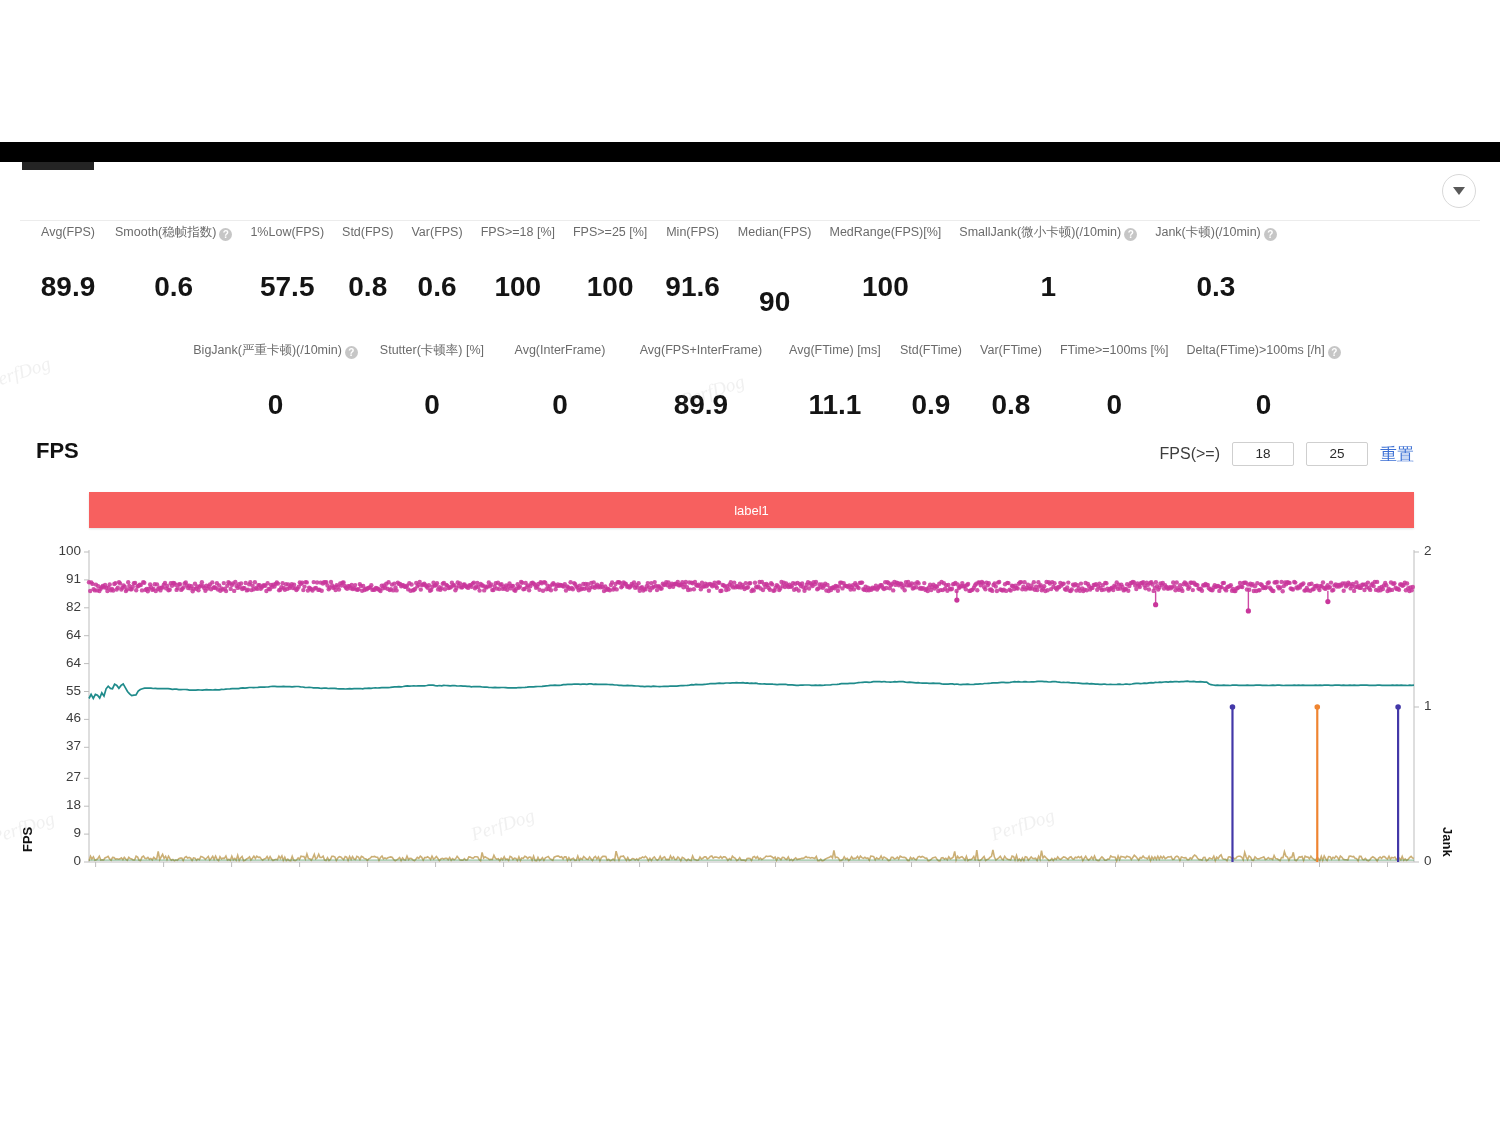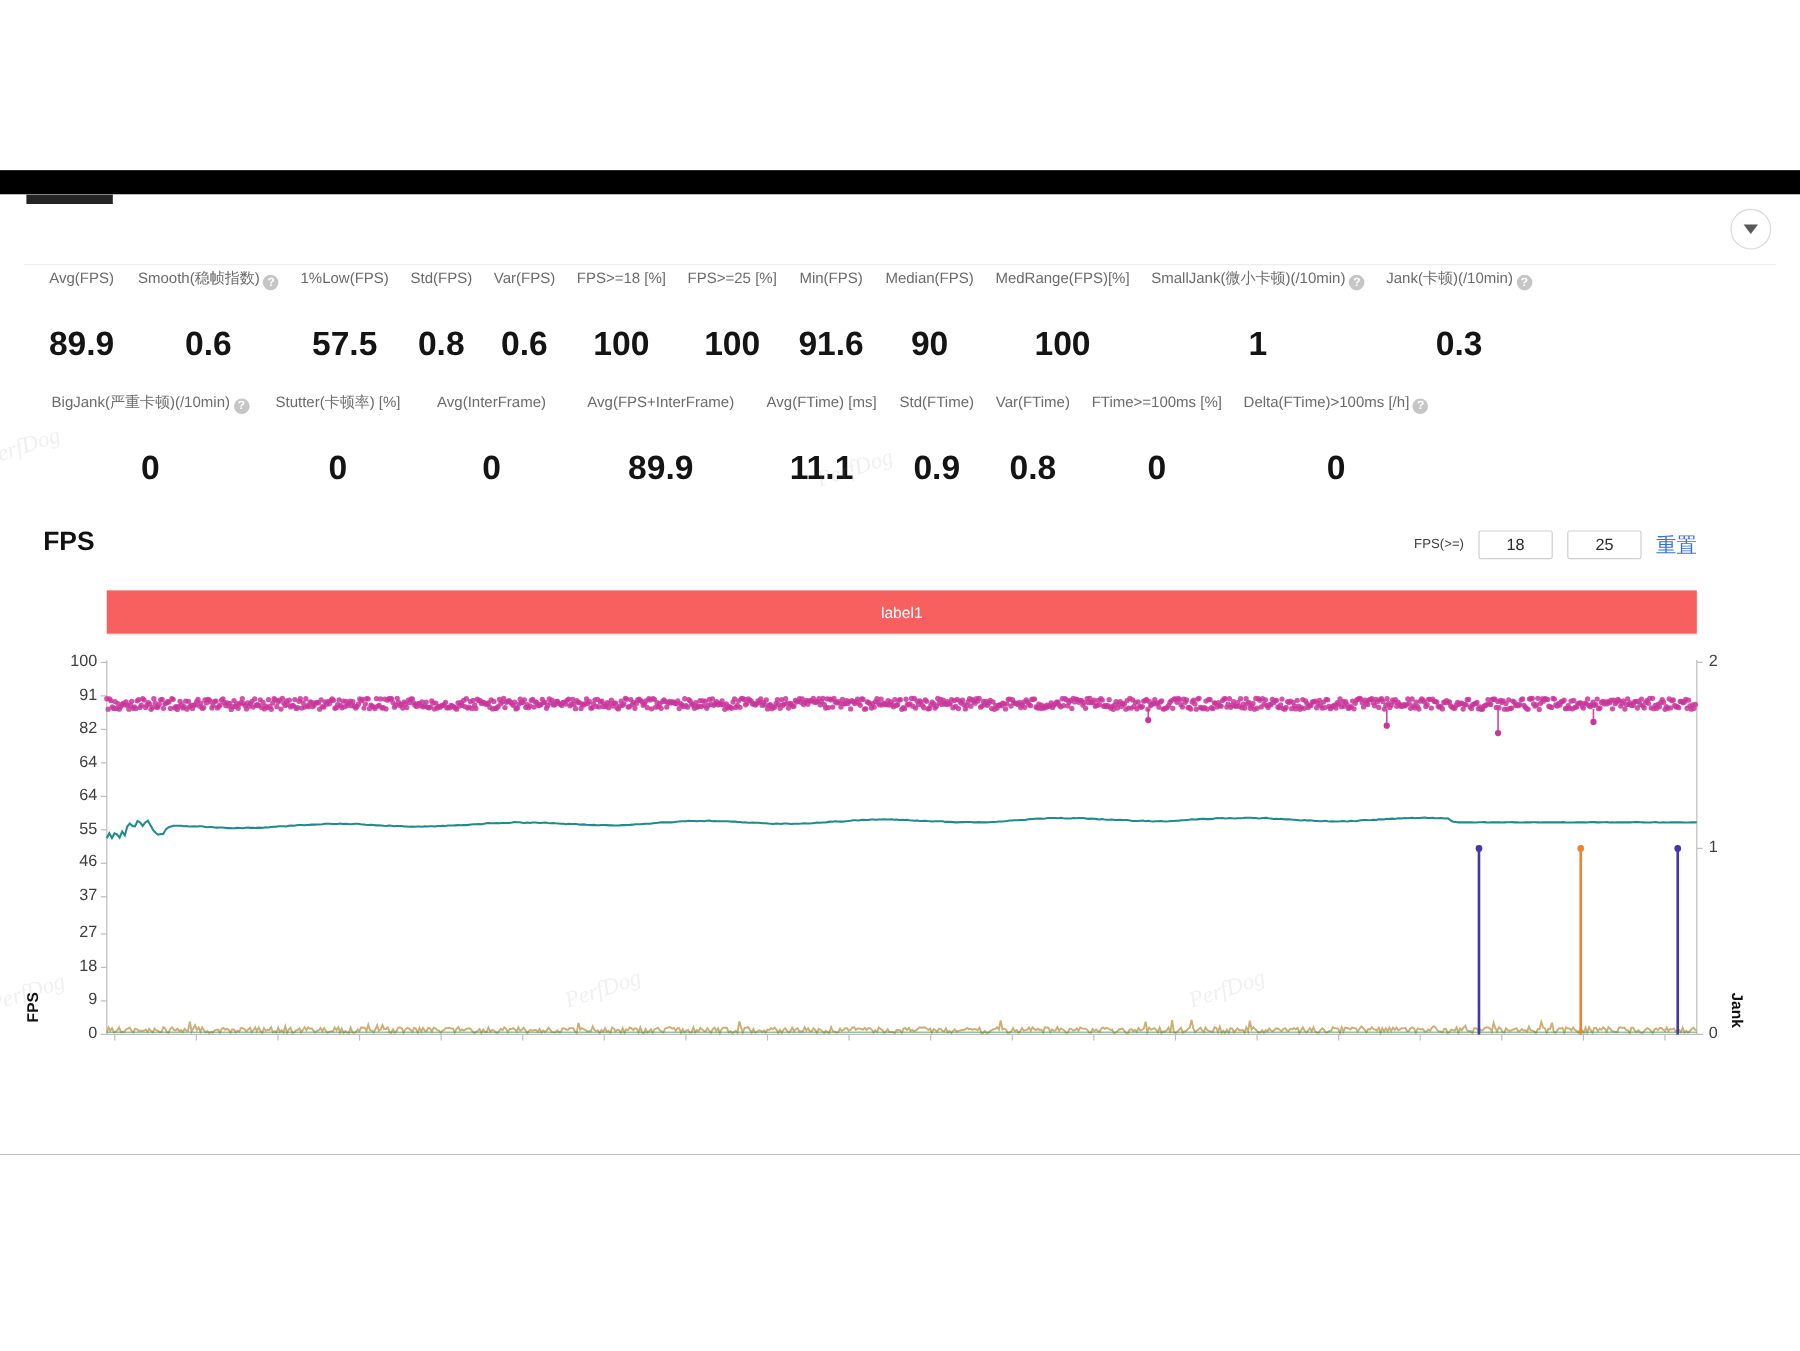--- a/index.html
+++ b/index.html
@@ -48,21 +48,21 @@
   .qmark {
     display:inline-block; width:13px; height:13px; border-radius:50%;
     background:#c6c6c6; color:#fff; font-size:10px; line-height:13px; text-align:center;
     margin-left:3px; vertical-align:-2px; font-weight:bold;
   }
 
   
   .fps-head { position:absolute; left:0; top:272px; width:1500px; height:44px; }
   .fps-title { position:absolute; left:36px; top:4px; font-size:22px; font-weight:bold; color:#111; }
   .fps-ctrl { position:absolute; right:86px; top:8px; display:flex; align-items:center; gap:12px; }
-  .fps-ctrl-label { font-size:11px; color:#3d3d3d; }
+  .fps-ctrl-label { font-size:16px; color:#3d3d3d; }
   .numbox {
     width:62px; height:24px; border:1px solid #cfcfcf; border-radius:2px; background:#fff;
     font-size:13.5px; color:#2b2b2b; text-align:center; line-height:22px;
   }
   .reset-link { font-size:17px; color:#3b6fd4; cursor:pointer; }
 
   
   .label-bar {
     position:absolute; left:89px; top:330px; width:1325px; height:36px;
     background:#f7605f; display:flex; align-items:center; justify-content:center;
@@ -148,21 +148,21 @@
             <span>FPS&gt;=25 [%]</span>
           </div>
           <div class="metric-value">100</div>
         </div>
         <div class="metric" style="min-width: 70px;">
           <div class="metric-label">
             <span>Min(FPS)</span>
           </div>
           <div class="metric-value">91.6</div>
         </div>
-        <div class="metric" style="min-width: 86px;">
+        <div class="metric" style="min-width: 86px; gap: 15px;">
           <div class="metric-label">
             <span>Median(FPS)</span>
           </div>
           <div class="metric-value">90</div>
         </div>
         <div class="metric" style="min-width: 118px;">
           <div class="metric-label">
             <span>MedRange(FPS)[%]</span>
           </div>
           <div class="metric-value">100</div>
@@ -175,21 +175,21 @@
           <div class="metric-value">1</div>
         </div>
         <div class="metric" style="min-width: 86px;">
           <div class="metric-label">
             <span>Jank(卡顿)</span>
             <span class="l2">(/10min)<span class="qmark">?</span></span>
           </div>
           <div class="metric-value">0.3</div>
         </div>
       </div>
-    <div class="metric-row" id="metric-row-2" style="margin-top:24px; padding-left:34px;">
+    <div class="metric-row" id="metric-row-2" style="margin-top:24px; padding-left:34px;justify-content:center;">
         <div class="metric" style="min-width: 118px;">
           <div class="metric-label">
             <span>BigJank(严重卡顿)</span>
             <span class="l2">(/10min)<span class="qmark">?</span></span>
           </div>
           <div class="metric-value">0</div>
         </div>
         <div class="metric" style="min-width: 130px;">
           <div class="metric-label">
             <span>Stutter(卡顿率) [%]</span>

